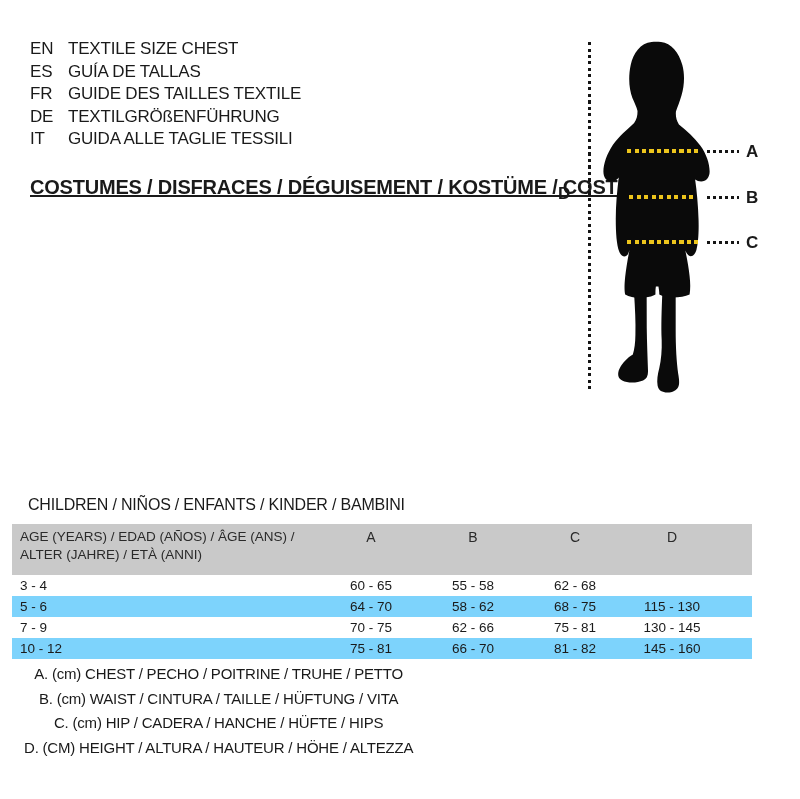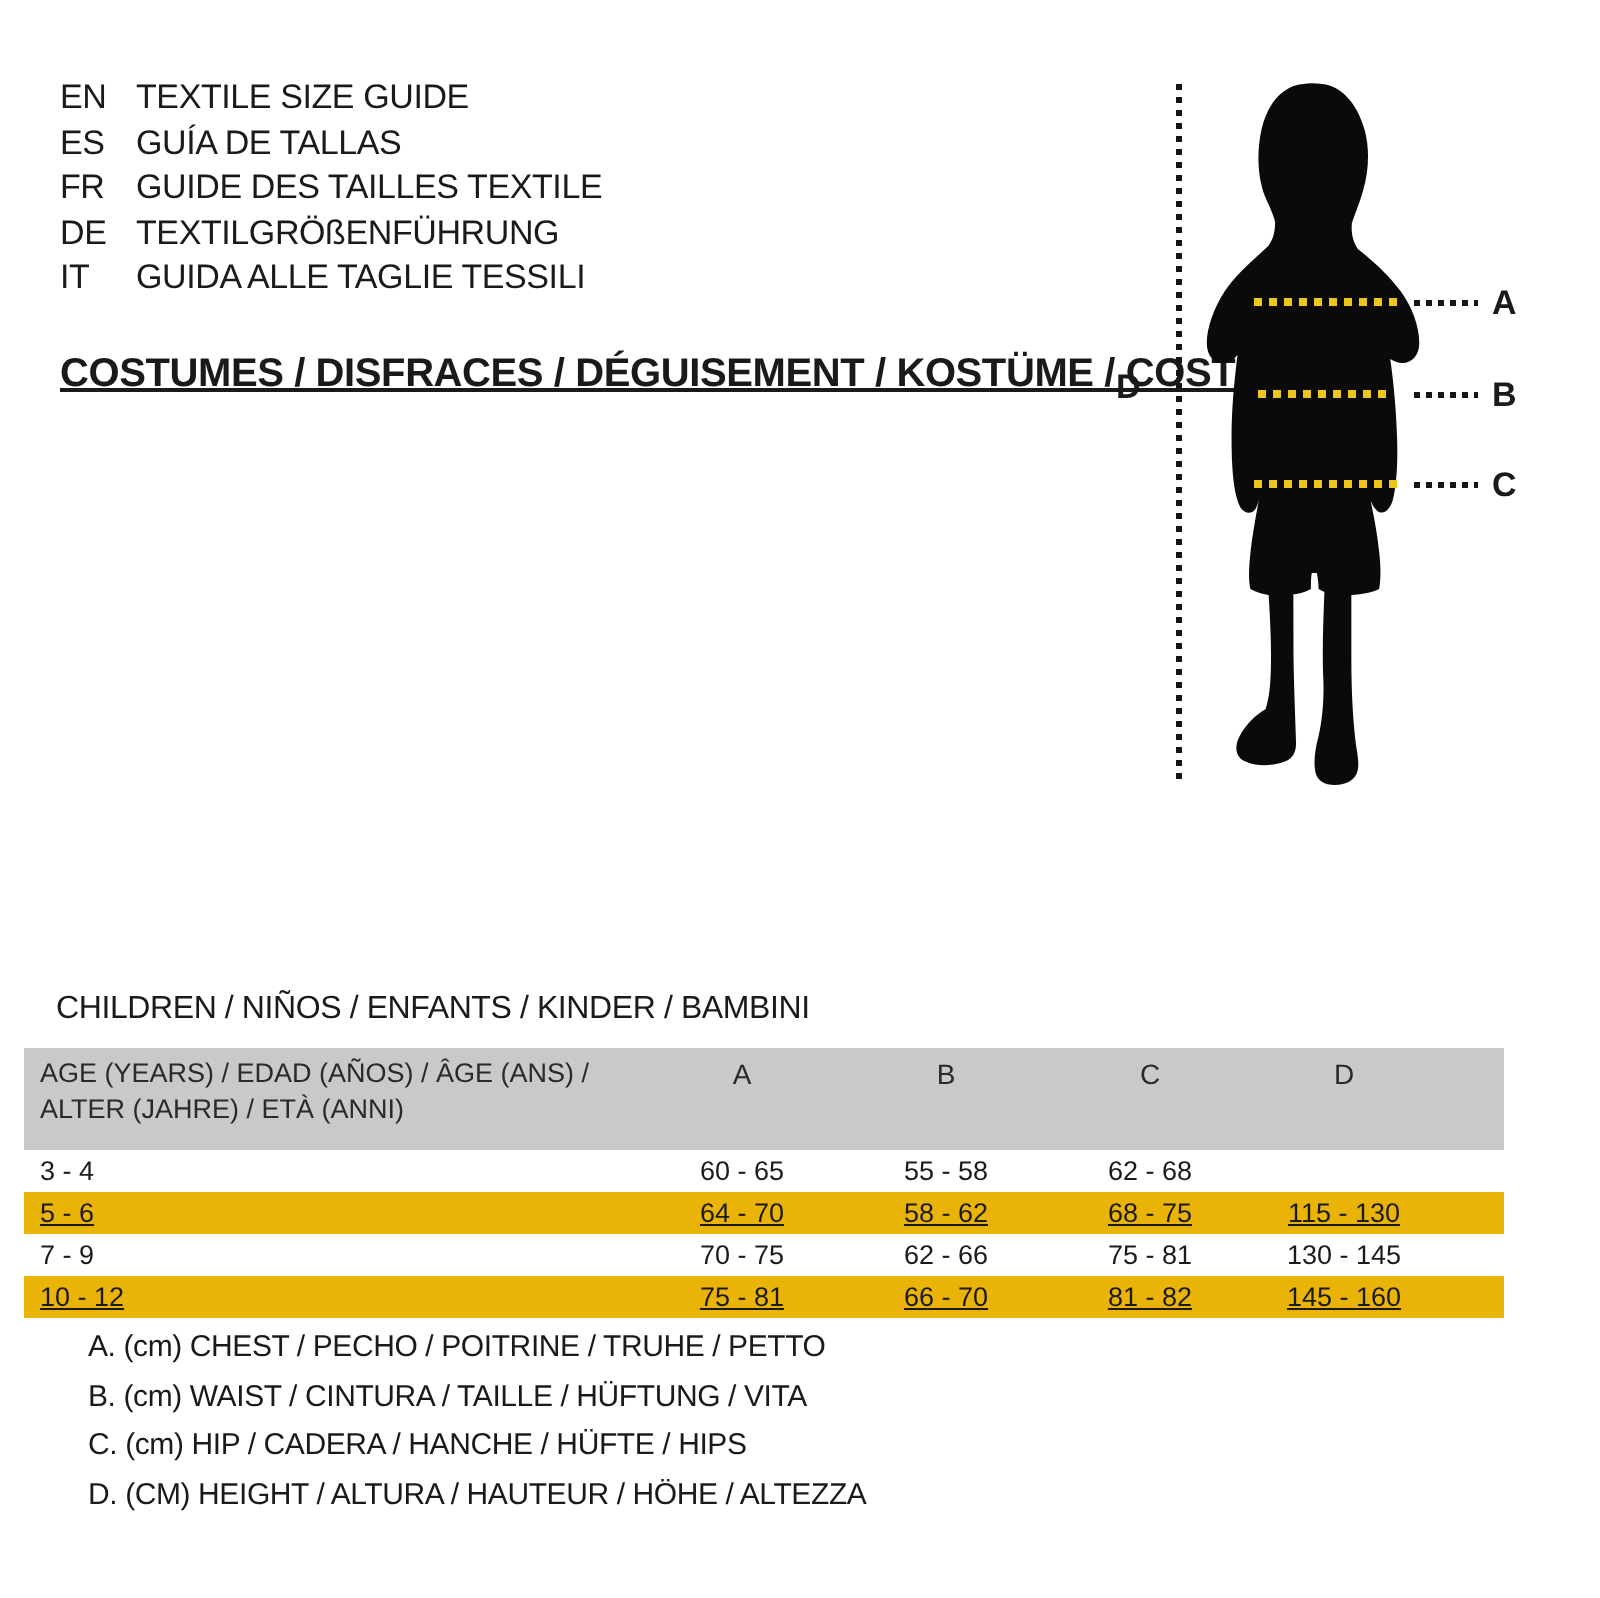--- a/index.html
+++ b/index.html
@@ -36,35 +36,35 @@
 
   
   .section-title{left:28px;top:496px;font-size:16px;letter-spacing:-0.2px;}
   .size-table{left:12px;top:524px;width:740px;font-size:13.5px;}
   .grid-row{display:grid;grid-template-columns:308px 102px 102px 102px 126px;align-items:center;}
   .thead{background:#c9c9c9;color:#2a2a2a;min-height:42px;align-items:start;padding:4px 0 5px 0;}
   .thead .age-head{padding-left:8px;line-height:17.5px;}
   .col-head{text-align:center;font-size:14px;padding-top:1px;}
   .col-head.last, .cell.last{padding-right:34px;}
   .trow{height:21px;line-height:21px;}
-  .trow.stripe{background:#eab308;text-decoration:underline;}
+  .trow.stripe{background:#7dd3fc;}
   .age-cell{padding-left:8px;}
   .cell{text-align:center;}
 
   
-  .legend-block{left:44px;top:662px;}
+  .legend-block{left:24px;top:662px;text-align:center;}
   .legend-line{line-height:24.5px;font-size:15px;letter-spacing:-0.2px;}
 </style>
 </head>
 <body>
 
 <div class="abs lang-block">
   <div class="lang-row">
     <span class="lang-code">EN</span>
-    <span>TEXTILE SIZE GUIDE</span>
+    <span>TEXTILE SIZE CHEST</span>
   </div>
   <div class="lang-row">
     <span class="lang-code">ES</span>
     <span>GUÍA DE TALLAS</span>
   </div>
   <div class="lang-row">
     <span class="lang-code">FR</span>
     <span>GUIDE DES TAILLES TEXTILE</span>
   </div>
   <div class="lang-row">

